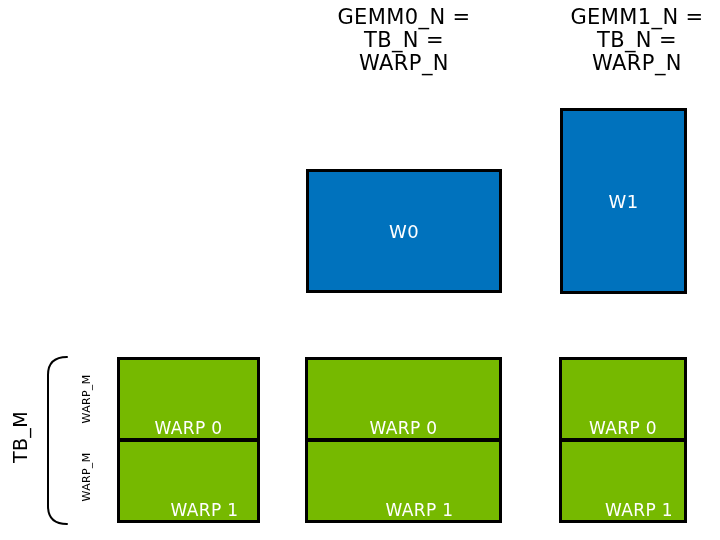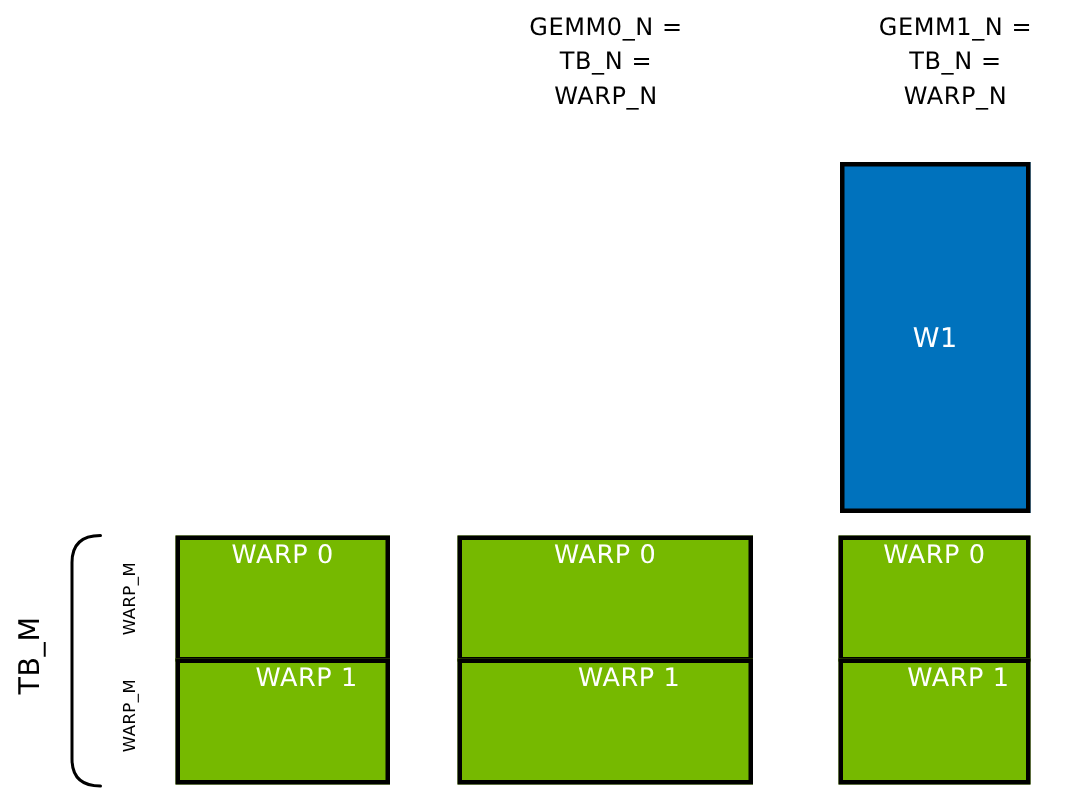--- a/index.html
+++ b/index.html
@@ -14,21 +14,21 @@
     height: 540px;
     background: #ffffff;
     overflow: hidden;
   }
   
   .hdr {
     position: absolute;
     top: 6px;
     width: 160px;
     text-align: center;
-    font-size: 16px;
+    font-size: 21px;
     line-height: 23px;
     letter-spacing: 0.4px;
     color: #000000;
     white-space: pre-line;
     font-weight: 500;
   }
   .hdr0 { left: 324px; }
   .hdr1 { left: 557px; }
 
   
@@ -38,35 +38,35 @@
     background: #0072BD;
     border: 3px solid #000000;
     display: flex;
     align-items: center;
     justify-content: center;
     color: #ffffff;
     font-size: 18px;
     letter-spacing: 0.4px;
   }
   .w0 { left: 306px; top: 169px; width: 196px; height: 124px; }
-  .w1 { left: 560px; top: 108px; width: 127px; height: 234px; }
+  .w1 { left: 560px; top: 108px; width: 127px; height: 186px; }
 
   
   .gcol { position: absolute; top: 357px; }
   .gcol1 { left: 117px; width: 143px; }
   .gcol2 { left: 305px; width: 197px; }
   .gcol3 { left: 559px; width: 128px; }
   .gcell {
     box-sizing: border-box;
     width: 100%;
     height: 84px;
     background: #76B900;
     border: 3px solid #000000;
     display: flex;
-    align-items: flex-start;
+    align-items: flex-end;
     justify-content: center;
     color: #ffffff;
     font-size: 17px;
     letter-spacing: 0.4px;
   }
   .gcell + .gcell { margin-top: -2px; padding-left: 32px; }
 
   
   .rot {
     position: absolute;
@@ -89,20 +89,23 @@
 
 <div class="canvas">
 
   <div class="hdr hdr0">GEMM0_N =
 TB_N =
 WARP_N</div>
   <div class="hdr hdr1">GEMM1_N =
 TB_N =
 WARP_N</div>
 
+  <div class="bluebox w0">
+    <span>W0</span>
+  </div>
   <div class="bluebox w1">
     <span>W1</span>
   </div>
 
   <div class="gcol gcol1">
     <div class="gcell">
       <span>WARP 0</span>
     </div>
     <div class="gcell">
       <span>WARP 1</span>

